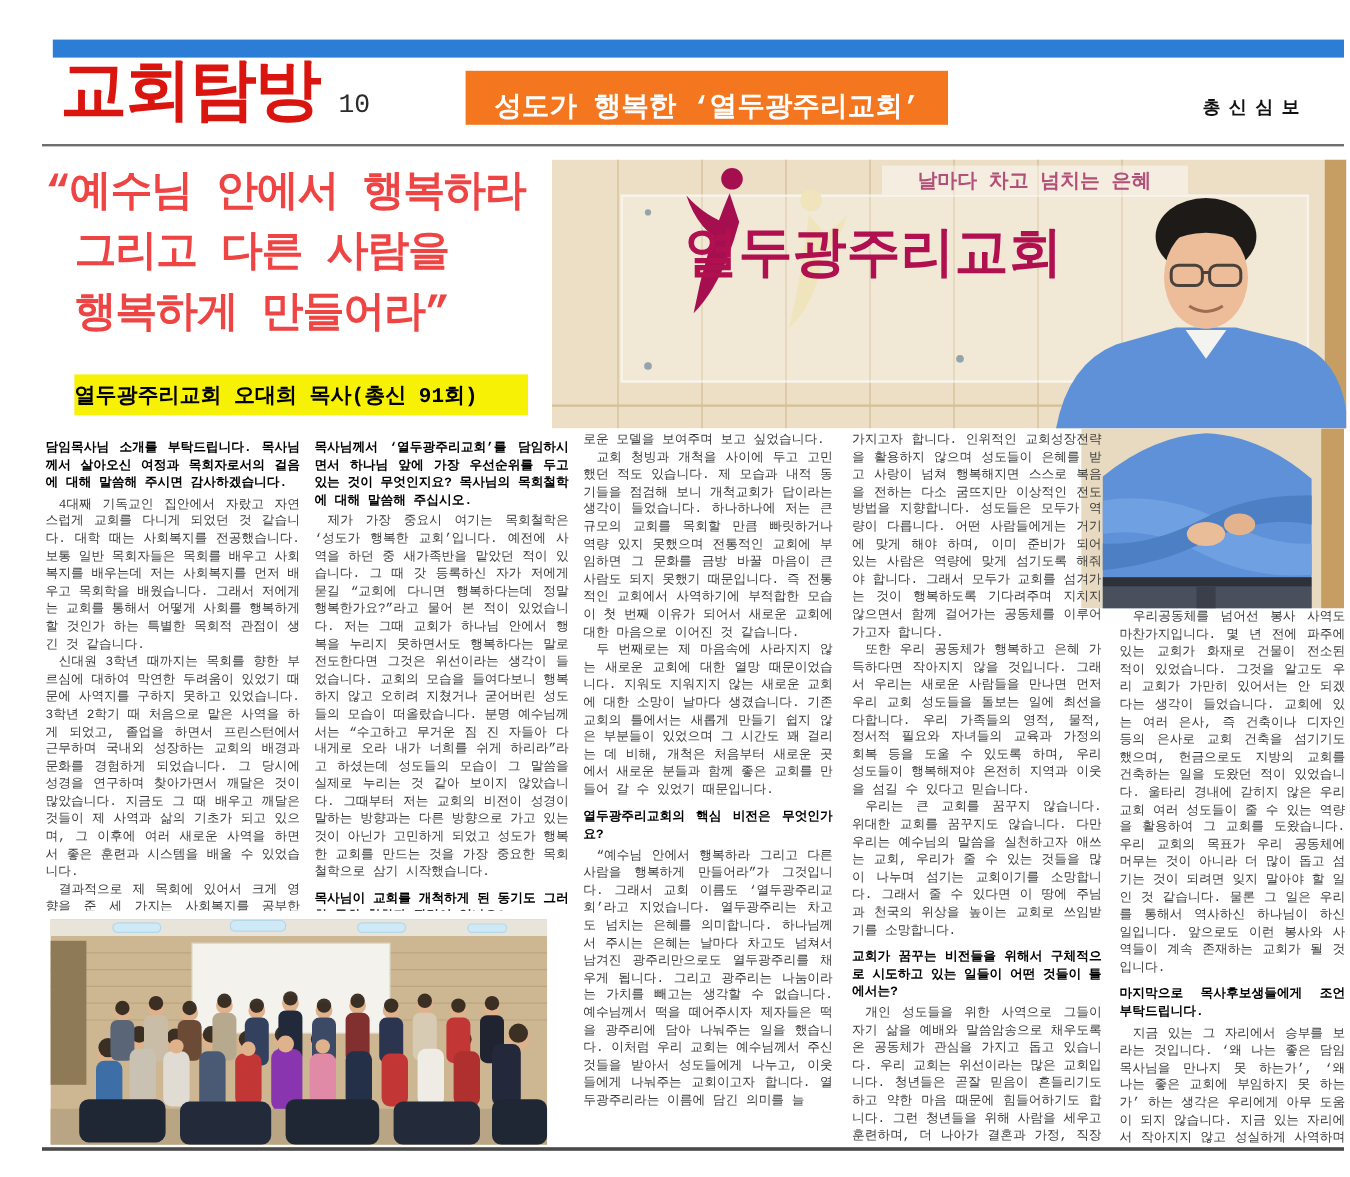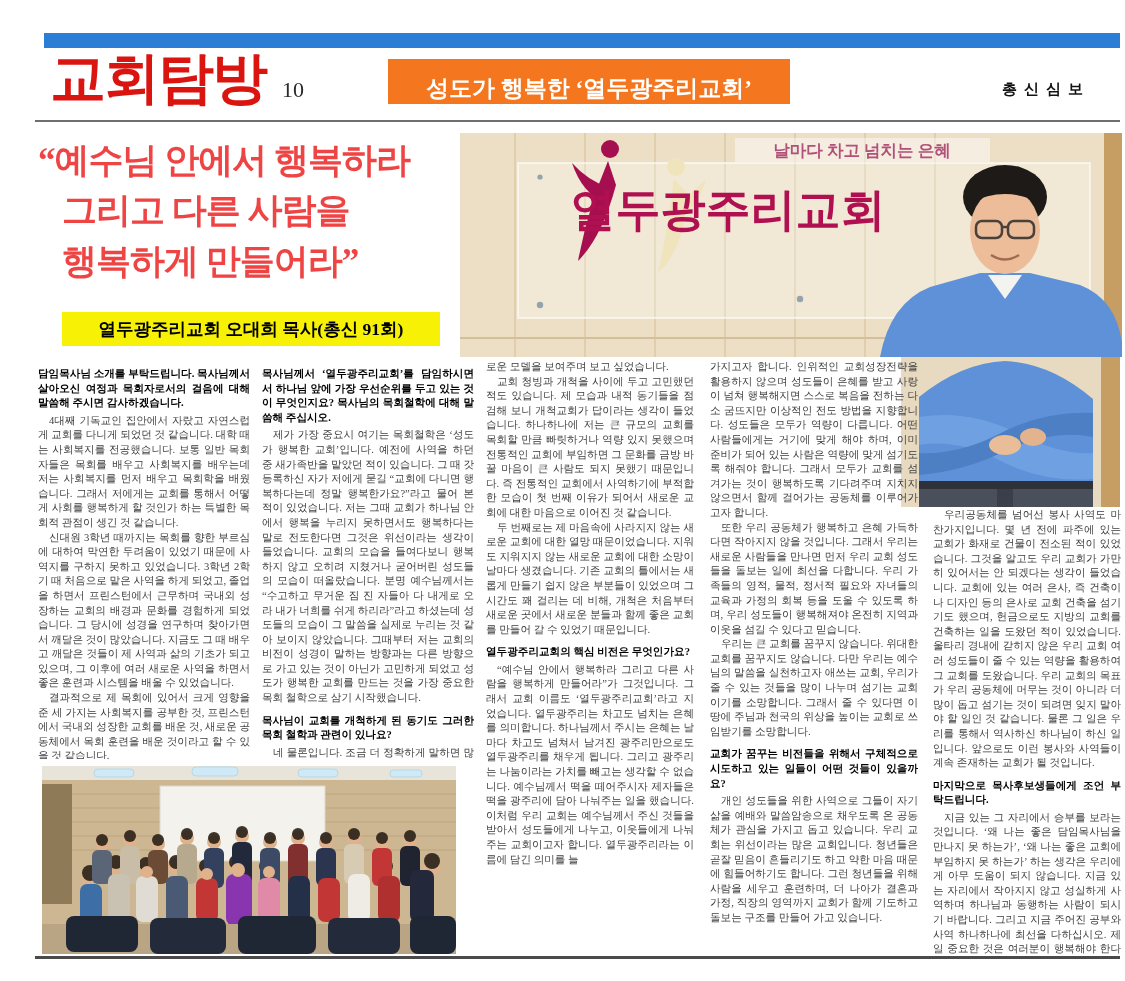--- a/index.html
+++ b/index.html
@@ -1,38 +1,38 @@
 <!DOCTYPE html>
 <html><head>
 <meta charset="utf-8">
 <style>
   html,body{margin:0;padding:0;background:#ffffff;}
   .page{position:relative;width:1125px;height:981px;background:#fff;overflow:hidden;
-        font-family:Liberation Serif, serif;}
+        font-family:Liberation Mono, monospace;}
 
   
   .topbar{position:absolute;left:44px;top:33px;width:1076px;height:15px;background:#2b7dd6;}
   .section-title{position:absolute;left:50px;top:50px;font-size:56px;font-weight:900;
         color:#da1510;letter-spacing:-2px;line-height:1;}
   .page-num{font-size:22px;font-weight:400;color:#2a2a2a;letter-spacing:0;margin-left:16px;}
   .orange-banner{position:absolute;left:388px;top:59px;width:402px;height:45px;background:#f4771f;
         color:#fff;font-size:23px;font-weight:bold;display:flex;align-items:flex-end;justify-content:center;}
   .dateline{position:absolute;right:8px;top:50px;width:300px;text-align:right;font-size:13.5px;
         font-weight:bold;color:#222;}
   .papername{position:absolute;right:35px;top:80px;width:200px;text-align:right;font-size:15px;
         font-weight:bold;color:#111;letter-spacing:7px;}
   .head-rule{position:absolute;left:35px;top:120px;width:1085px;height:2px;background:#6f6f6f;}
   .bottom-rule{position:absolute;left:35px;top:956px;width:1085px;height:3px;background:#4a4a4a;}
 
   
   .headline{position:absolute;left:38px;top:136px;width:432px;font-size:35px;font-weight:800;
         color:#ef4444;line-height:1.44;letter-spacing:-1px;}
   .headline .ind{padding-left:24px;}
   .yellow-banner{position:absolute;left:62px;top:312px;width:378px;height:34px;background:#f7f105;
-        color:#000;font-size:17.5px;font-weight:bold;display:flex;align-items:center;justify-content:center;}
+        color:#000;font-size:17.5px;font-weight:bold;display:flex;align-items:center;}
 
   
   .photo{position:absolute;display:block;}
   .photo-top{left:460px;top:133px;}
   .photo-top-ext{left:901px;top:357px;}
   .photo-group{left:42px;top:766px;}
 
   
   .col{position:absolute;font-size:10.6px;line-height:14.6px;color:#3b3b3b;text-align:justify;
         overflow:hidden;word-break:break-all;}
@@ -152,21 +152,21 @@
     <p>교회 청빙과 개척을 사이에 두고 고민했던 적도 있습니다. 제 모습과 내적 동기들을 점검해 보니 개척교회가 답이라는 생각이 들었습니다. 하나하나에 저는 큰 규모의 교회를 목회할 만큼 빠릿하거나 역량 있지 못했으며 전통적인 교회에 부임하면 그 문화를 금방 바꿀 마음이 큰 사람도 되지 못했기 때문입니다. 즉 전통적인 교회에서 사역하기에 부적합한 모습이 첫 번째 이유가 되어서 새로운 교회에 대한 마음으로 이어진 것 같습니다.</p>
     <p>두 번째로는 제 마음속에 사라지지 않는 새로운 교회에 대한 열망 때문이었습니다. 지워도 지워지지 않는 새로운 교회에 대한 소망이 날마다 생겼습니다. 기존 교회의 틀에서는 새롭게 만들기 쉽지 않은 부분들이 있었으며 그 시간도 꽤 걸리는 데 비해, 개척은 처음부터 새로운 곳에서 새로운 분들과 함께 좋은 교회를 만들어 갈 수 있었기 때문입니다.</p>
     <p class="q">열두광주리교회의 핵심 비전은 무엇인가요?</p>
     <p>“예수님 안에서 행복하라 그리고 다른 사람을 행복하게 만들어라”가 그것입니다. 그래서 교회 이름도 ‘열두광주리교회’라고 지었습니다. 열두광주리는 차고도 넘치는 은혜를 의미합니다. 하나님께서 주시는 은혜는 날마다 차고도 넘쳐서 남겨진 광주리만으로도 열두광주리를 채우게 됩니다. 그리고 광주리는 나눔이라는 가치를 빼고는 생각할 수 없습니다. 예수님께서 떡을 떼어주시자 제자들은 떡을 광주리에 담아 나눠주는 일을 했습니다. 이처럼 우리 교회는 예수님께서 주신 것들을 받아서 성도들에게 나누고, 이웃들에게 나눠주는 교회이고자 합니다. 열두광주리라는 이름에 담긴 의미를 늘</p>
   </div>
 
   <div class="col col4">
     <p class="cont">가지고자 합니다. 인위적인 교회성장전략을 활용하지 않으며 성도들이 은혜를 받고 사랑이 넘쳐 행복해지면 스스로 복음을 전하는 다소 굼뜨지만 이상적인 전도 방법을 지향합니다. 성도들은 모두가 역량이 다릅니다. 어떤 사람들에게는 거기에 맞게 해야 하며, 이미 준비가 되어 있는 사람은 역량에 맞게 섬기도록 해줘야 합니다. 그래서 모두가 교회를 섬겨가는 것이 행복하도록 기다려주며 지치지 않으면서 함께 걸어가는 공동체를 이루어가고자 합니다.</p>
     <p>또한 우리 공동체가 행복하고 은혜 가득하다면 작아지지 않을 것입니다. 그래서 우리는 새로운 사람들을 만나면 먼저 우리 교회 성도들을 돌보는 일에 최선을 다합니다. 우리 가족들의 영적, 물적, 정서적 필요와 자녀들의 교육과 가정의 회복 등을 도울 수 있도록 하며, 우리 성도들이 행복해져야 온전히 지역과 이웃을 섬길 수 있다고 믿습니다.</p>
     <p>우리는 큰 교회를 꿈꾸지 않습니다. 위대한 교회를 꿈꾸지도 않습니다. 다만 우리는 예수님의 말씀을 실천하고자 애쓰는 교회, 우리가 줄 수 있는 것들을 많이 나누며 섬기는 교회이기를 소망합니다. 그래서 줄 수 있다면 이 땅에 주님과 천국의 위상을 높이는 교회로 쓰임받기를 소망합니다.</p>
-    <p class="q">교회가 꿈꾸는 비전들을 위해서 구체적으로 시도하고 있는 일들이 어떤 것들이 있을까요?</p>
+    <p class="q">교회가 꿈꾸는 비전들을 위해서 구체적으로 시도하고 있는 일들이 어떤 것들이 틀에서는?</p>
     <p>개인 성도들을 위한 사역으로 그들이 자기 삶을 예배와 말씀암송으로 채우도록 온 공동체가 관심을 가지고 돕고 있습니다. 우리 교회는 위선이라는 많은 교회입니다. 청년들은 곧잘 믿음이 흔들리기도 하고 약한 마음 때문에 힘들어하기도 합니다. 그런 청년들을 위해 사람을 세우고 훈련하며, 더 나아가 결혼과 가정, 직장의 영역까지 교회가 함께 기도하고 돌보는 구조를 만들어 가고 있습니다.</p>
   </div>
 
   <div class="col col5">
     <p>우리공동체를 넘어선 봉사 사역도 마찬가지입니다. 몇 년 전에 파주에 있는 교회가 화재로 건물이 전소된 적이 있었습니다. 그것을 알고도 우리 교회가 가만히 있어서는 안 되겠다는 생각이 들었습니다. 교회에 있는 여러 은사, 즉 건축이나 디자인 등의 은사로 교회 건축을 섬기기도 했으며, 헌금으로도 지방의 교회를 건축하는 일을 도왔던 적이 있었습니다. 울타리 경내에 갇히지 않은 우리 교회 여러 성도들이 줄 수 있는 역량을 활용하여 그 교회를 도왔습니다. 우리 교회의 목표가 우리 공동체에 머무는 것이 아니라 더 많이 돕고 섬기는 것이 되려면 잊지 말아야 할 일인 것 같습니다. 물론 그 일은 우리를 통해서 역사하신 하나님이 하신 일입니다. 앞으로도 이런 봉사와 사역들이 계속 존재하는 교회가 될 것입니다.</p>
     <p class="q">마지막으로 목사후보생들에게 조언 부탁드립니다.</p>
     <p>지금 있는 그 자리에서 승부를 보라는 것입니다. ‘왜 나는 좋은 담임목사님을 만나지 못 하는가’, ‘왜 나는 좋은 교회에 부임하지 못 하는가’ 하는 생각은 우리에게 아무 도움이 되지 않습니다. 지금 있는 자리에서 작아지지 않고 성실하게 사역하며 하나님과 동행하는 사람이 되시기 바랍니다. 그리고 지금 주어진 공부와 사역 하나하나에 최선을 다하십시오. 제일 중요한 것은 여러분이 행복해야 한다는 것입니다. 목회자가 행복해야만 교회도 성도들도 행복할 수 있습니다. 여러분이 하시는 공부와 사역 하나하나에 의미를 찾길 바랍니다. 말씀 안에서 자랄 수 있는 부분은 자라나시길 바라고, 하나님과의 관계의 회복을 통해서 최고로 행복할 수 있는 자신을 찾으시기를 바랍니다.</p>
 
   </div>
 

